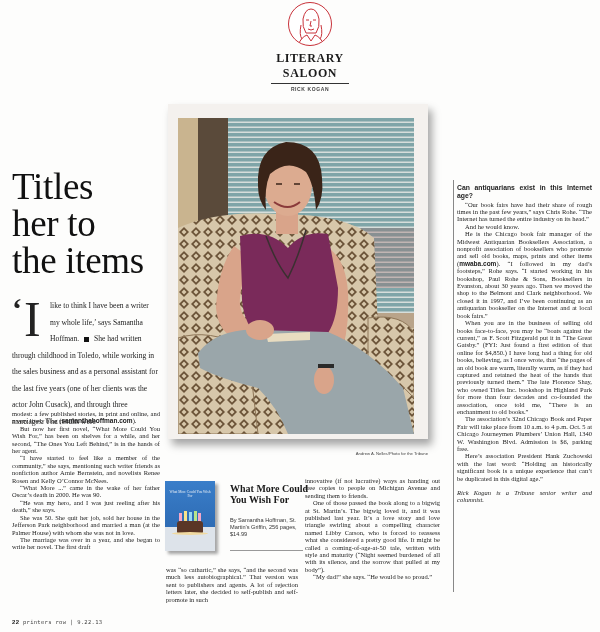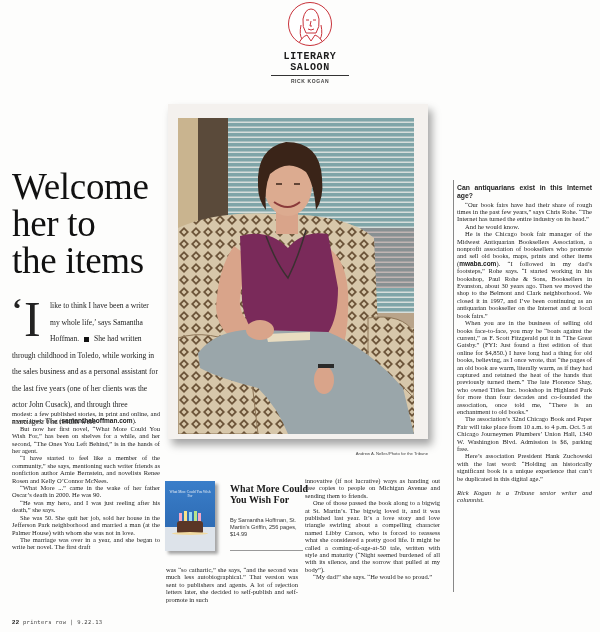--- a/index.html
+++ b/index.html
@@ -2,21 +2,21 @@
 <html><head>
 <meta charset="utf-8">
 <style>
   * { box-sizing: border-box; margin: 0; padding: 0; }
   html, body { width: 600px; height: 632px; background: #fdfdfc; overflow: hidden; }
   body { position: relative; font-family: "DejaVu Serif", serif; color: #1a1a1a; }
 
   .masthead { position: absolute; left: 265px; top: 2px; width: 90px; text-align: center; }
   .logo-circle { width: 44px; height: 44px; margin: 0 auto; border: 1.5px solid #c8323a; border-radius: 50%; position: relative; background: #fff; overflow: hidden; }
   .logo-circle svg { position: absolute; left: 0; top: 0; }
-  .column-name { font-family: Liberation Mono, monospace; font-weight: bold; font-size: 10px; letter-spacing: 0.6px; color: #1c1c1c; margin-top: 5px; }
+  .column-name { font-family: Liberation Serif, serif; font-weight: bold; font-size: 12px; letter-spacing: 0.6px; color: #1c1c1c; margin-top: 5px; }
   .column-rule { width: 78px; height: 1px; background: #333; margin: 2px auto 2px; }
   .byline { font-family: "Liberation Sans", sans-serif; font-size: 5px; font-weight: bold; letter-spacing: 0.6px; color: #444; }
 
   .headline { position: absolute; left: 12px; top: 168px; width: 150px; font-family: "Liberation Serif", serif; font-size: 37px; line-height: 37px; color: #111; font-weight: normal; letter-spacing: -0.3px; }
 
   .lede { position: absolute; left: 12px; top: 298px; width: 148px; font-family: "Liberation Serif", serif; font-size: 7.6px; line-height: 16.5px; color: #222; text-align: left; }
   .dropcap-wrap { float: left; width: 34px; height: 46px; position: relative; margin-right: 4px; }
   .dropcap-q { position: absolute; left: 0; top: -4px; font-family: "Liberation Serif", serif; font-size: 30px; font-weight: bold; line-height: 30px; }
   .dropcap-i { position: absolute; left: 12px; top: -2px; font-family: "Liberation Serif", serif; font-size: 50px; line-height: 46px; }
   .endmark { display: inline-block; width: 5px; height: 5px; background: #111; margin: 0 3px; vertical-align: middle; }
@@ -65,21 +65,21 @@
         <path d="M8 44 Q12 34 18 32 L22 38 L26 32 Q32 34 36 44"></path>
       </g>
     </svg>
   </div>
   <div class="column-name">LITERARY SALOON</div>
   <div class="column-rule"></div>
   <div class="byline">RICK KOGAN</div>
 </div>
 
 <h1 class="headline">
-  <span>Welcome</span><br>
+  <span>Titles</span><br>
   <span>her to</span><br>
   <span>the items</span>
 </h1>
 
 <div class="lede">
   <div class="dropcap-wrap">
     <span class="dropcap-q">‘</span>
     <span class="dropcap-i">I</span>
   </div>
   <span>like to think I have been a writer my whole life,’ says Samantha Hoffman.</span>

